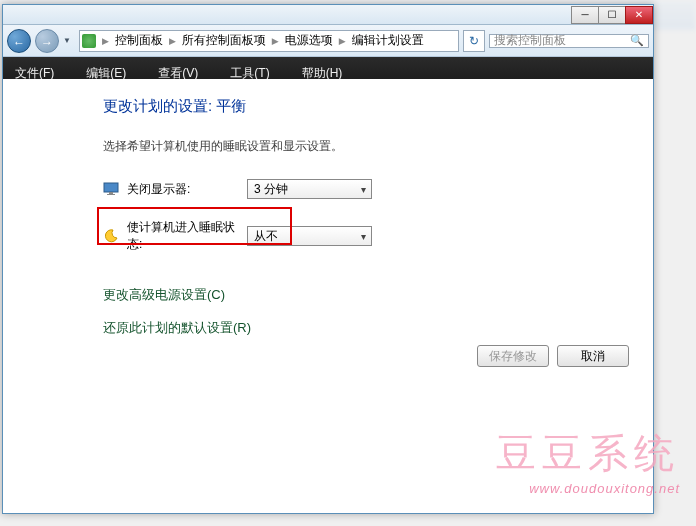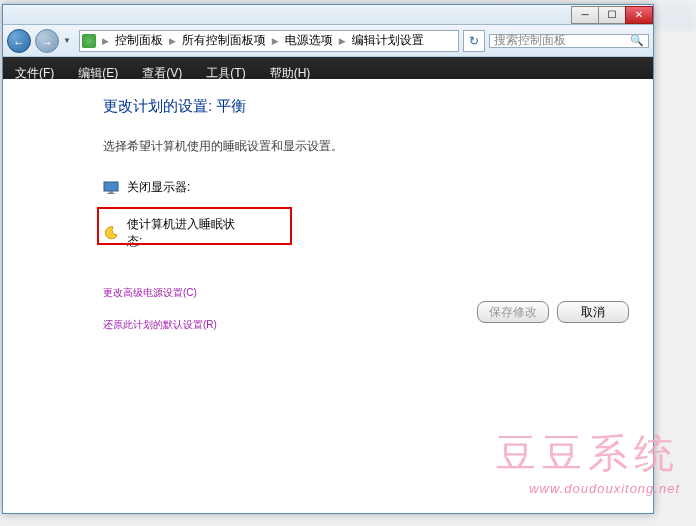--- a/index.html
+++ b/index.html
@@ -20,36 +20,36 @@
 .nav-dd { width: 12px; font-size: 8px; color: #456; }
 .breadcrumb { flex: 1; height: 22px; background: #fff; border: 1px solid #9ab; display: flex; align-items: center; padding: 0 2px; font-size: 12px; }
 .bc-icon { width: 14px; height: 14px; background: radial-gradient(circle, #6b6, #393); border-radius: 2px; margin-right: 4px; }
 .bc-item { padding: 0 4px; color: #000000; }
 .bc-sep { color: #888; font-size: 9px; margin: 0 2px; }
 .bc-refresh { width: 22px; height: 22px; border: 1px solid #9ab; background: #fff; display: flex; align-items: center; justify-content: center; font-size: 12px; color: #2968a3; }
 .searchbox { width: 160px; height: 14px; border: 1px solid #9ab; background: #fff; display: flex; align-items: center; padding: 0 4px; font-size: 12px; color: #888; }
 .searchbox .sicon { margin-left: auto; font-size: 11px; color: #5a8fb8; }
 
 
-.menubar { height: 28px; background: linear-gradient(#2b2b2b,#181818); display: flex; align-items: center; padding: 16px 6px; gap: 12px; }
+.menubar { height: 28px; background: linear-gradient(#2b2b2b,#181818); display: flex; align-items: center; padding: 16px 6px; gap: 20px; }
 .menu-item { color: #eee; font-size: 12px; padding: 2px 6px; }
 
 
 .content { position: absolute; top: 74px; bottom: 0; left: 0; right: 0; background: #fff; padding: 18px 0 0 100px; }
 .heading { color: #003399; font-size: 15px; margin-bottom: 22px; }
 .subtext { font-size: 12px; color: #404040; margin-bottom: 24px; }
 .row { display: flex; align-items: center; margin-bottom: 20px; font-size: 12px; }
 .row-icon { width: 16px; height: 16px; margin-right: 8px; display: inline-flex; align-items: center; justify-content: center; }
 .row-label { width: 120px; }
 .dd { width: 125px; height: 20px; border: 1px solid #888; background: linear-gradient(#fff,#eee); display: flex; align-items: center; padding: 0 6px; font-size: 12px; position: relative; }
 .dd::after { content: "▾"; position: absolute; right: 5px; font-size: 10px; color: #444; }
-.link { color: #a21caf; font-size: 10px; cursor: pointer; margin-bottom: 14px; display: inline-block; }
+.link { color: #14532d; font-size: 13px; cursor: pointer; margin-bottom: 14px; display: inline-block; }
 .redbox { position: absolute; left: 94px; top: 128px; width: 195px; height: 38px; border: 2px solid #d00; pointer-events: none; }
 .btnrow { position: absolute; right: 24px; top: 222px; display: flex; gap: 8px; }
-.btn { width: 72px; height: 22px; border: 1px solid #888; background: linear-gradient(#fdfdfd,#e3e3e3); font-size: 12px; display: flex; align-items: center; justify-content: center; border-radius: 8px; }
+.btn { width: 72px; height: 22px; border: 1px solid #888; background: linear-gradient(#fdfdfd,#e3e3e3); font-size: 12px; display: flex; align-items: center; justify-content: center; border-radius: 3px; margin-top: 44px; }
 .btn.disabled { color: #999; }
 
 
 .watermark { position: absolute; right: 16px; bottom: 30px; text-align: right; pointer-events: none; }
 .wm-big { font-family: "KaiTi","STKaiti",serif; font-size: 40px; color: #f5a8c0; letter-spacing: 6px; opacity: 0.85; }
 .wm-url { font-size: 13px; color: #f08faf; letter-spacing: 1px; font-style: italic; }
 
 
 .bg-tabs { position: absolute; left: 0; top: 0; width: 696px; height: 30px; background: linear-gradient(#e8eef4,#d6e2ee); filter: blur(2px); opacity: 0.5; }
 </style>
@@ -104,29 +104,35 @@
 
     <div class="row">
       <span class="row-icon">
         <svg viewBox="0 0 16 16">
             <rect x="1" y="2" width="14" height="9" fill="#4a88c7" stroke="#2a5a8a"></rect>
             <rect x="6" y="11" width="4" height="2" fill="#888"></rect>
             <rect x="4" y="13" width="8" height="1" fill="#888"></rect>
           </svg>
       </span>
       <span class="row-label">关闭显示器:</span>
+      <div class="dd">
+        <span>3 分钟</span>
+      </div>
     </div>
 
     <div class="row">
       <span class="row-icon">
         <svg viewBox="0 0 16 16">
             <path d="M10 2 A6 6 0 1 0 14 10 A5 5 0 0 1 10 2" fill="#ffcc33" stroke="#cc9900"></path>
           </svg>
       </span>
       <span class="row-label">使计算机进入睡眠状态:</span>
+      <div class="dd">
+        <span>从不</span>
+      </div>
     </div>
 
     <div style="height:12px"></div>
     <div class="link">更改高级电源设置(C)</div><br>
     <div class="link">还原此计划的默认设置(R)</div>
 
     <div class="redbox"></div>
 
     <div class="btnrow">
       <div class="btn disabled">保存修改</div>

